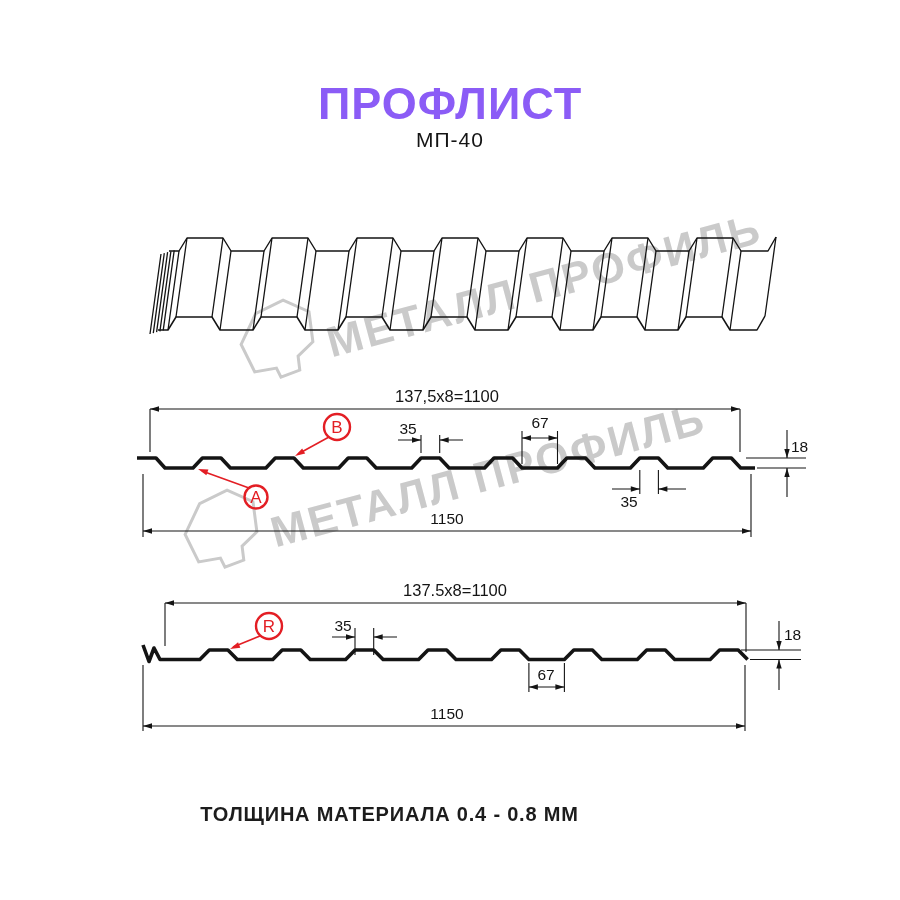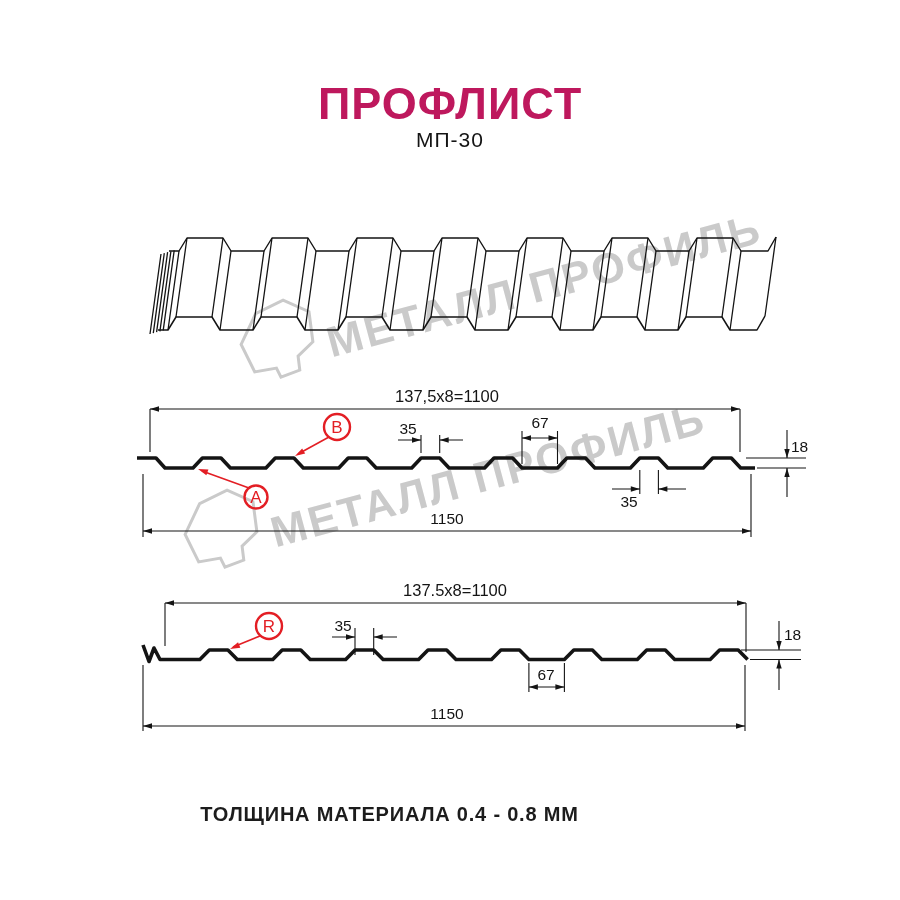--- a/index.html
+++ b/index.html
@@ -1,34 +1,34 @@
 <!DOCTYPE html>
 <html><head>
 <meta charset="utf-8">
 <style>
   html,body{margin:0;padding:0;background:#ffffff;}
   body{width:900px;height:900px;position:relative;font-family:"Liberation Sans",sans-serif;overflow:hidden;}
   .title{position:absolute;left:0;top:78px;width:900px;text-align:center;
-         font-size:45px;font-weight:700;letter-spacing:1px;color:#be185d;}
+         font-size:45px;font-weight:700;letter-spacing:1px;color:#8b5cf6;}
   .subtitle{position:absolute;left:0;top:128px;width:900px;text-align:center;
          font-size:21px;font-weight:500;letter-spacing:1px;color:#141414;}
   .footer{position:absolute;left:0;top:803px;width:779px;text-align:center;
          font-size:20px;font-weight:700;letter-spacing:0.8px;color:#1c1c1c;}
   svg{position:absolute;left:0;top:0;}
   svg text{font-family:"Liberation Sans",sans-serif;}
   .dimtxt{font-size:15.5px;fill:#141414;}
   .calltxt{font-size:17px;fill:#e31e24;}
   .wmtxt{font-size:43px;font-weight:700;letter-spacing:2.5px;fill:#cacaca;}
   .pitchtxt{font-size:16.5px;fill:#141414;}
 </style>
 </head>
 <body>
 
 <div class="title">ПРОФЛИСТ</div>
-<div class="subtitle">МП-30</div>
+<div class="subtitle">МП-40</div>
 
 <svg width="900" height="900" viewBox="0 0 900 900">
 
   <g transform="translate(252,385) rotate(-15)">
     <polygon points="6,-12 0,-42 22,-68 52,-74 74,-56 70,-26 52,-16 50,-2 30,0 28,-10" fill="none" stroke="#cacaca" stroke-width="3"></polygon>
     <text class="wmtxt" x="84" y="-6">МЕТАЛЛ ПРОФИЛЬ</text>
   </g>
   <g transform="translate(196,575) rotate(-15)">
     <polygon points="6,-12 0,-42 22,-68 52,-74 74,-56 70,-26 52,-16 50,-2 30,0 28,-10" fill="none" stroke="#cacaca" stroke-width="3"></polygon>
     <text class="wmtxt" x="84" y="-6">МЕТАЛЛ ПРОФИЛЬ</text>

